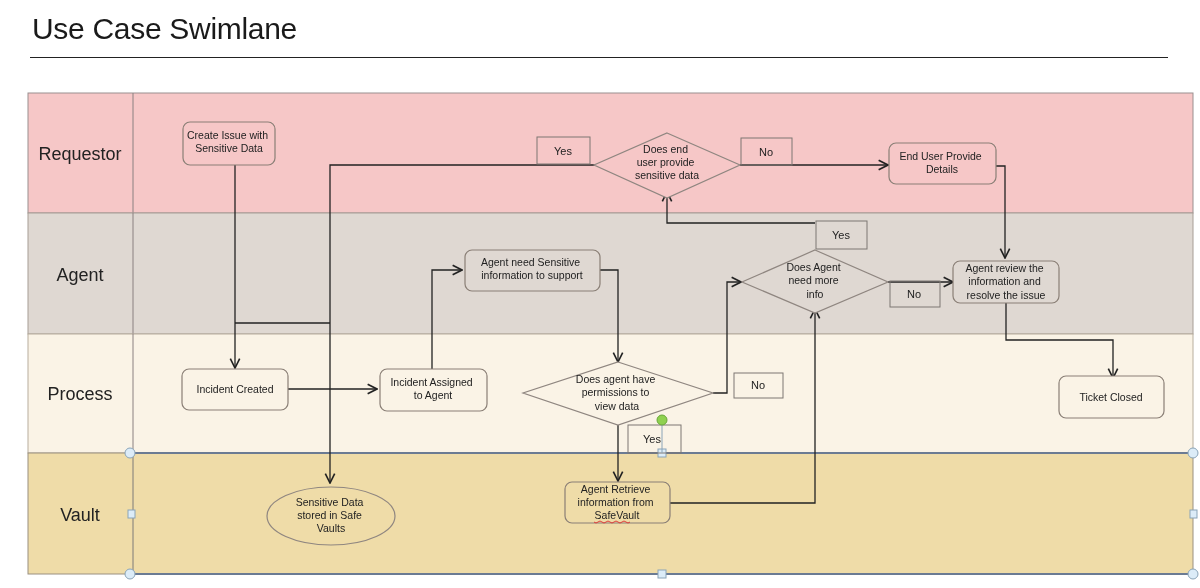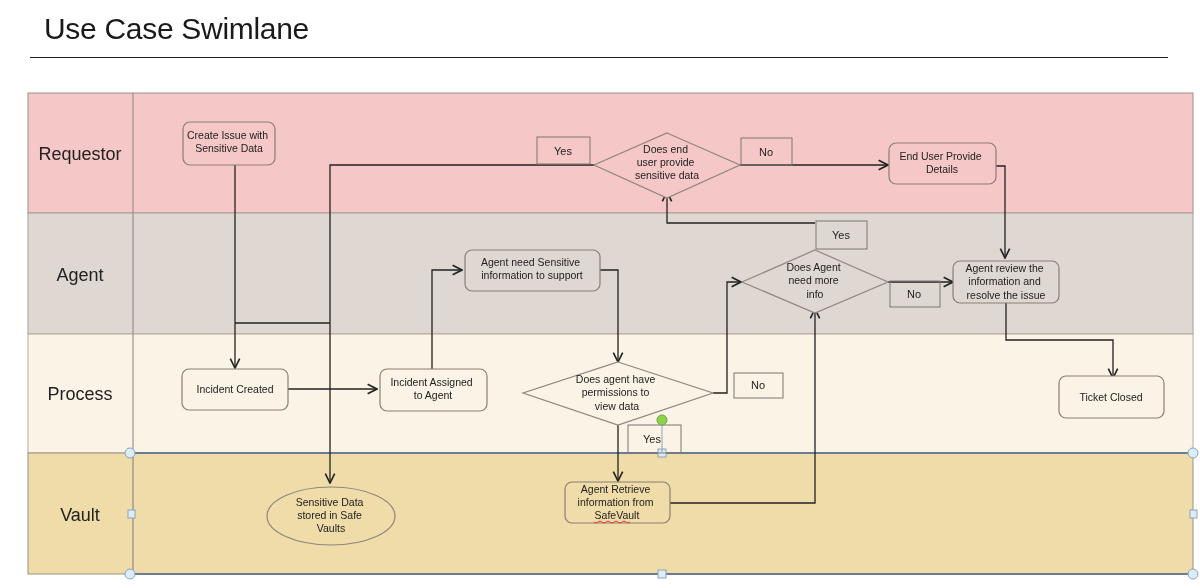--- a/index.html
+++ b/index.html
@@ -1,17 +1,17 @@
 <!DOCTYPE html>
 <html><head>
 <meta charset="utf-8">
 <style>
   html, body { margin: 0; padding: 0; background: #ffffff; }
   body { width: 1200px; height: 588px; position: relative; overflow: hidden; font-family: "Liberation Sans", sans-serif; }
-  .title { position: absolute; left: 44px; top: 12px; font-size: 30px; color: #1a1a1a; letter-spacing: -0.3px; }
+  .title { position: absolute; left: 32px; top: 12px; font-size: 30px; color: #1a1a1a; letter-spacing: -0.3px; }
   .title-rule { position: absolute; left: 30px; top: 57px; width: 1138px; height: 1px; background: #222; }
   svg.diagram { position: absolute; left: 0; top: 0; }
   .lane-label { font-family: "Liberation Sans", sans-serif; font-size: 18px; fill: #222; }
   .node-text { font-family: "Liberation Sans", sans-serif; font-size: 10.5px; fill: #222; }
   .tag-text { font-family: "Liberation Sans", sans-serif; font-size: 11px; fill: #222; }
   .edge { fill: none; stroke: #222; stroke-width: 1.3; }
   .node-box { stroke: #8a7f76; stroke-width: 1.2; }
   .tag-box { fill: none; stroke: #7d7772; stroke-width: 1; }
   .handle-c { fill: #dcecf8; stroke: #8aa4b8; stroke-width: 1; }
   .handle-s { fill: #dcecf8; stroke: #8aa4b8; stroke-width: 1; }

